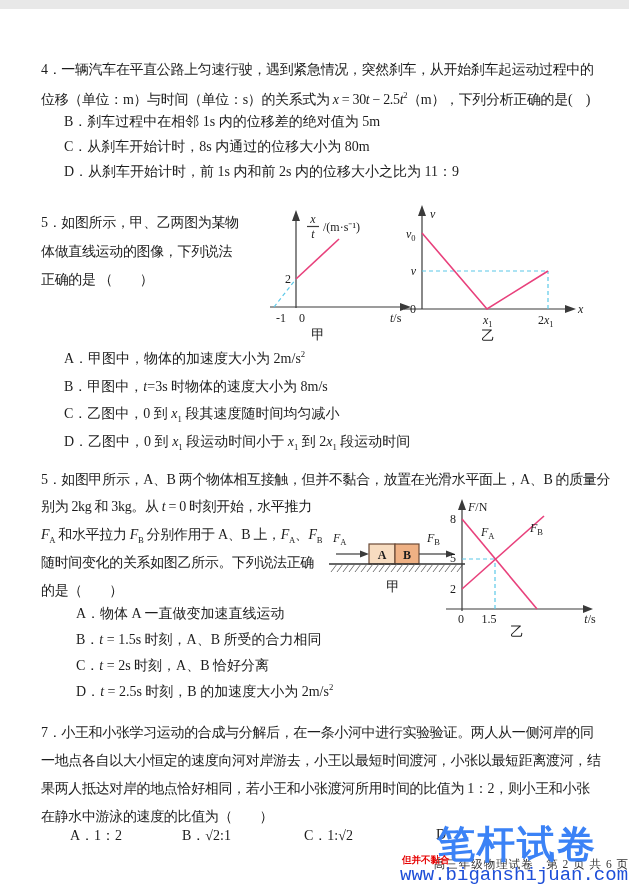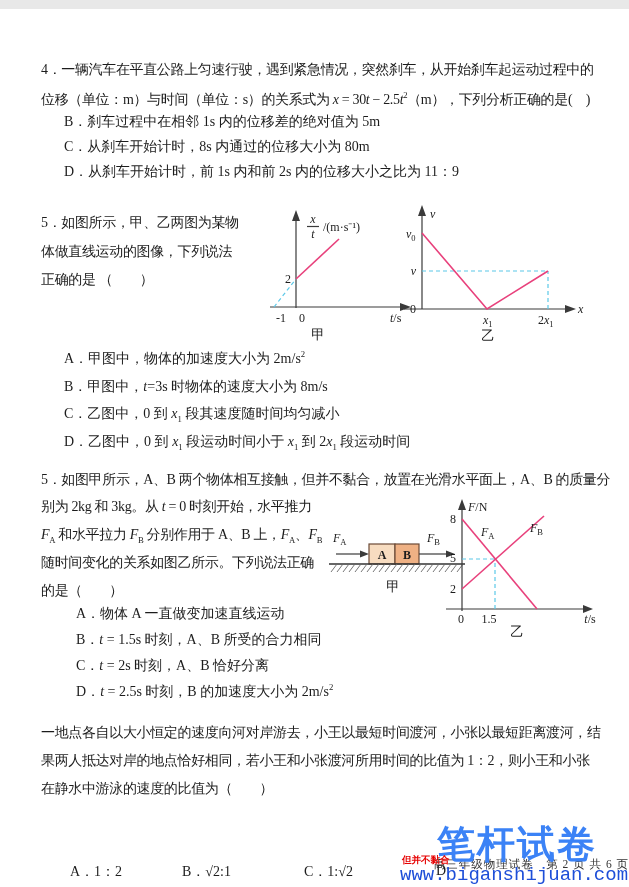--- a/index.html
+++ b/index.html
@@ -135,25 +135,26 @@
     <line class="dash" x1="22" y1="64" x2="55" y2="64" stroke="#5bc8e8"></line>
     <line class="dash" x1="55" y1="114" x2="55" y2="64" stroke="#5bc8e8"></line>
     <line class="pl" x1="22" y1="24" x2="97" y2="114" stroke="#e8417c"></line>
     <line class="pl" x1="22" y1="94" x2="104" y2="21" stroke="#e8417c"></line>
     <text x="41" y="41"><tspan class="it">F</tspan><tspan class="sub-ts" dy="3">A</tspan></text>
     <text x="90" y="37"><tspan class="it">F</tspan><tspan class="sub-ts" dy="3">B</tspan></text>
     <text x="77" y="141" text-anchor="middle" class="cap">乙</text>
   </svg>
 
   <div class="abs stem" style="left:41px;top:710px;width:572px;line-height:28px">
+    <p>7．小王和小张学习运动的合成与分解后，在一条小河中进行实验验证。两人从一侧河岸的同</p>
     <p>一地点各自以大小恒定的速度向河对岸游去，小王以最短时间渡河，小张以最短距离渡河，结</p>
     <p>果两人抵达对岸的地点恰好相同，若小王和小张渡河所用时间的比值为 1：2，则小王和小张</p>
     <p>在静水中游泳的速度的比值为（　　）</p>
   </div>
-  <div class="abs" style="left:0;top:854px;width:583px;height:25px">
+  <div class="abs" style="left:0;top:818px;width:583px;height:25px">
     <span class="abs" style="left:70px">A．1：2</span>
     <span class="abs" style="left:182px">B．√2:1</span>
     <span class="abs" style="left:304px">C．1:√2</span>
     <span class="abs" style="left:436px">D</span>
   </div>
 
   <div class="abs footer" style="left:0;top:848px">高三年级物理试卷　第 2 页 共 6 页</div>
 
   <div class="abs wm-brand" style="left:437px;top:816px">笔杆试卷</div>
   <div class="abs wm-free" style="left: 402px; top: 845px; color: rgb(230, 0, 0);">但并不黏合</div>

